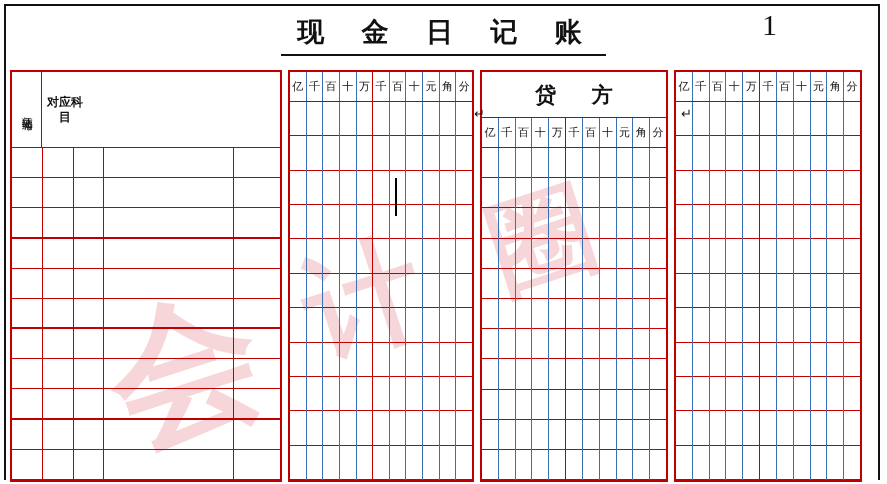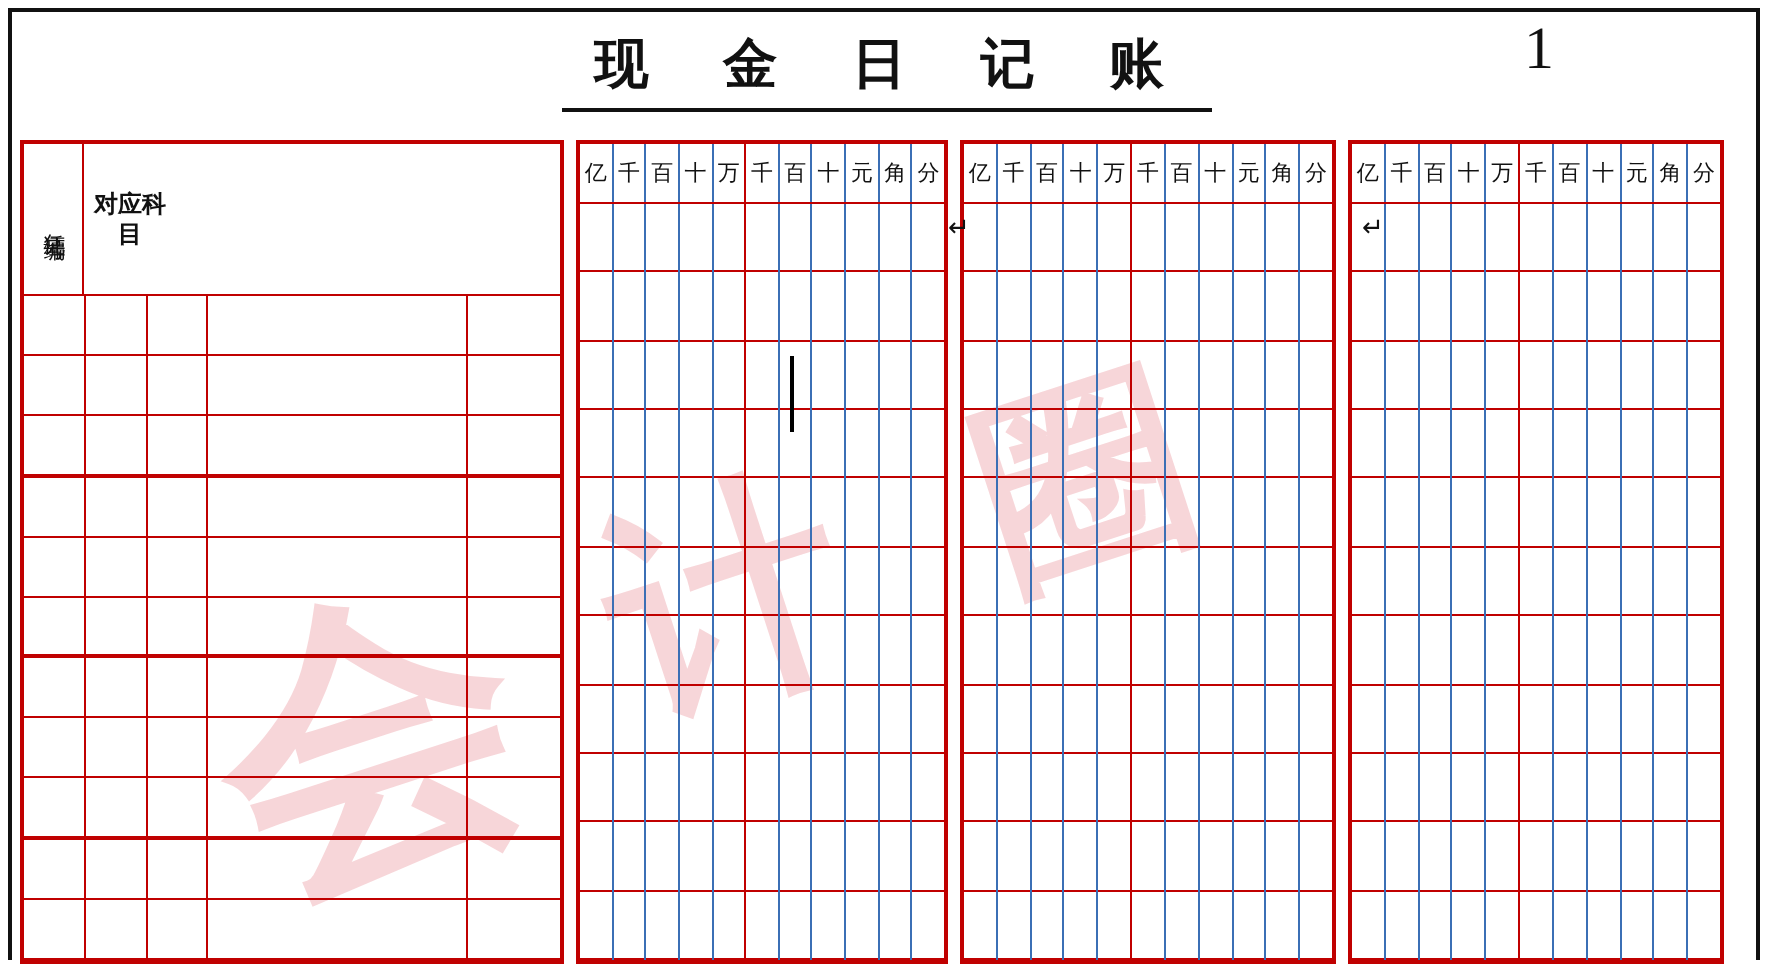--- a/index.html
+++ b/index.html
@@ -542,20 +542,21 @@
           <div class="row-line" style="flex: 1 1 0%;"></div>
           <div class="row-line" style="flex: 1 1 0%;"></div>
           <div class="row-line thick" style="flex: 1 1 0%;"></div>
           <div class="row-line" style="flex: 1 1 0%;"></div>
           <div class="row-line" style="flex: 1 1 0%;"></div>
         </div>
       </div>
   </div>
 
   <div class="amount-section">
+    <div class="amount-head">贷    方</div>
     <div class="unit-row">
         <div class="u">亿</div>
         <div class="u">千</div>
         <div class="u">百</div>
         <div class="u">十</div>
         <div class="u sep-red">万</div>
         <div class="u">千</div>
         <div class="u">百</div>
         <div class="u">十</div>
         <div class="u">元</div>

